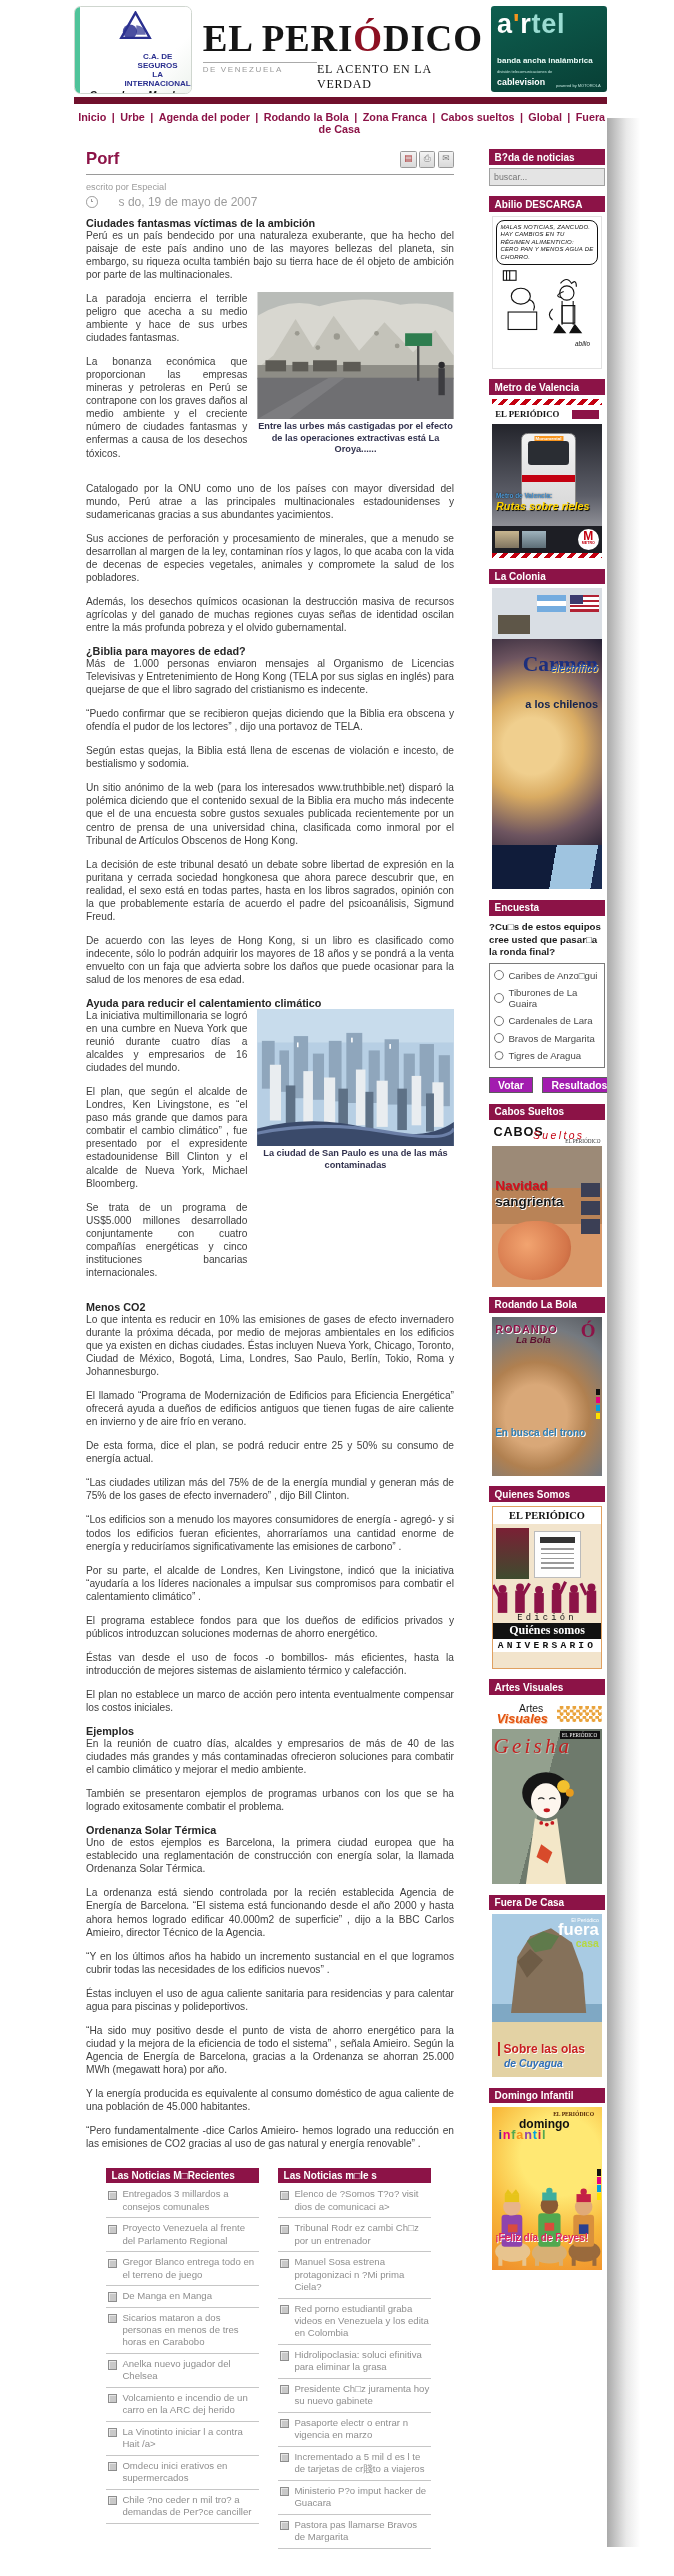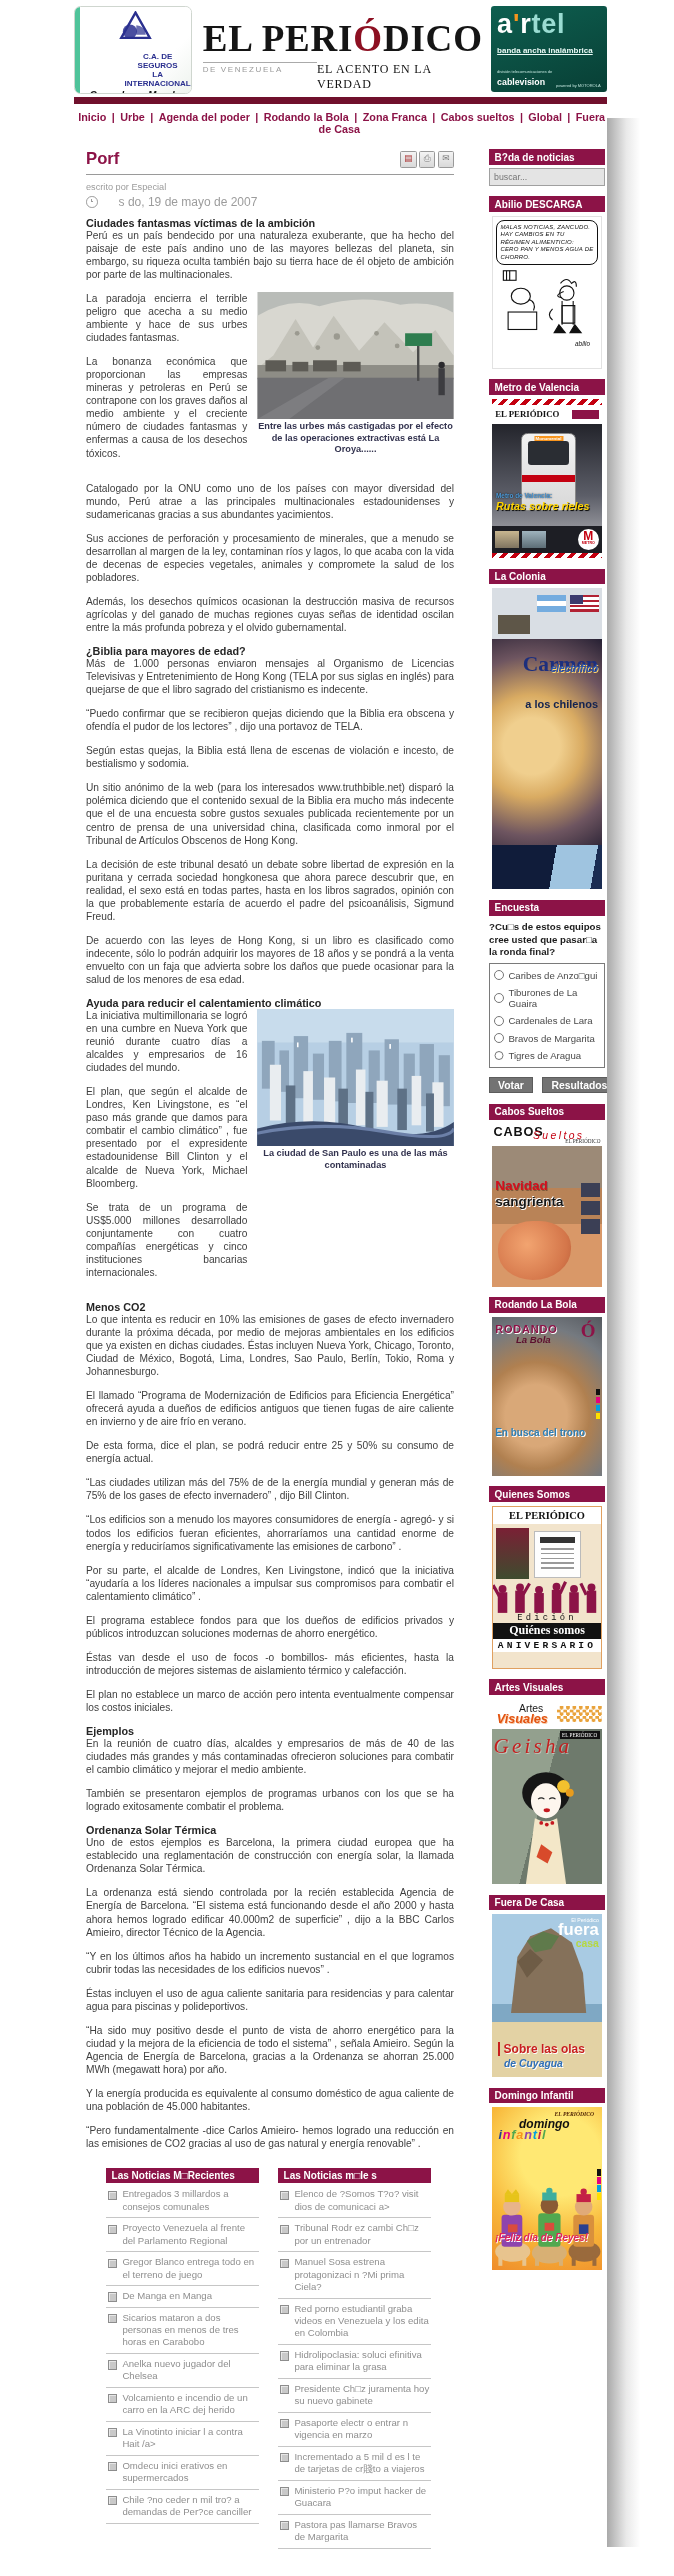--- a/index.html
+++ b/index.html
@@ -21,21 +21,21 @@
     letter-spacing:0.8px;white-space:nowrap;}
   .mast-title .mast-o{color:#8d1022;}
   .mast-subrow{display:flex;justify-content:space-between;align-items:flex-start;margin-top:1.6px;}
   .mast-de{border-top:1.6px solid #aaa;color:#9a9a9a;font-size:8px;letter-spacing:1.6px;padding-top:1.6px;width:119px;}
   .mast-tag{font-family:"Liberation Serif",serif;font-size:12px;color:#111;font-variant:small-caps;letter-spacing:0.8px;}
   .airtel{width:121px;height:86px;background:linear-gradient(160deg,#0e5f50,#083f35);border-radius:3.2px;
     color:#fff;position:relative;overflow:hidden;padding:4.8px 6.4px;box-sizing:border-box;}
   .airtel-brand{font-size:27px;font-weight:bold;line-height:1;letter-spacing:0.8px;}
   .airtel-brand .adot{color:#f7941d;}
   .airtel-brand .atel{color:#9adcd2;}
-  .airtel-line{font-size:8px;font-weight:bold;color:#eafaf6;margin-top:8px;text-decoration:underline;}
+  .airtel-line{font-size:8px;font-weight:bold;color:#eafaf6;margin-top:18px;}
   .airtel-bottom{position:absolute;left:6.4px;right:6.4px;bottom:4.8px;display:flex;justify-content:space-between;align-items:flex-end;}
   .cv-small{font-size:4px;color:#bfe3db;display:block;}
   .cv-brand{font-size:8.8px;font-weight:bold;color:#fff;}
   .mot-small{font-size:4px;color:#bfe3db;display:block;text-align:right;}
   .topbar{height:7.2px;background:#70102c;margin-top:2.4px;}
   
   .nav{text-align:center;padding:7.2px 0 1.6px;font-size:10.8px;font-weight:bold;color:#8c1347;}
   .nav a{color:#8c1347;text-decoration:none;margin:0 2.4px;}
   .nav .nav-sep{color:#8c1347;}
   
@@ -118,21 +118,21 @@
   .car-sub{position:absolute;right:4px;top:24px;color:#2a55b0;font-size:10px;font-weight:bold;font-style:italic;
     text-shadow:0.8px 0.8px 0 #ffd76e;}
   .car-sub2{position:absolute;right:4px;top:59px;color:#12224f;font-size:11px;font-weight:bold;}
   .car-foot{height:45px;background:linear-gradient(100deg,#101c3a 0 55%,#9fc4e0 55% 90%,#1a2c52 90%);}
   
   .poll-q{font-weight:bold;font-size:9.7px;color:#1d1d1d;line-height:1.3;margin:5.6px 0 4px;}
   .poll-box{border:0.8px solid #7a7a7a;background:#fff;padding:2.4px 3.2px;}
   .poll-opt{display:flex;align-items:center;gap:4.8px;font-size:9.6px;color:#4a4a4a;padding:3.2px 0.8px;cursor:pointer;}
   .poll-opt input{margin:0;width:9.6px;height:9.6px;}
   .poll-btns{display:flex;gap:9.6px;margin:9.6px 0 1.6px;}
-  .gbtn{background:#737373;color:#fff;font-weight:bold;font-size:10.4px;border:0.8px solid #5c5c5c;
+  .gbtn{background:#a21caf;color:#fff;font-weight:bold;font-size:10.4px;border:0.8px solid #5c5c5c;
     padding:1.6px 8px;font-family:"Liberation Sans",sans-serif;cursor:pointer;}
   
   .cabos{height:163px;background:#caa184;}
   .cab-mast{height:22px;background:#fff;position:relative;}
   .cab-name{position:absolute;left:1.6px;top:1.6px;font-size:12.7px;font-weight:900;letter-spacing:0.8px;color:#111;}
   .cab-script{position:absolute;left:41px;top:6.4px;color:#c40010;font-style:italic;font-size:10.4px;letter-spacing:2.4px;}
   .cab-ep{position:absolute;right:1.6px;bottom:1.6px;font-family:"Liberation Serif",serif;font-size:5.2px;color:#333;}
   .cab-photo{height:141px;position:relative;
     background:linear-gradient(#9c8a77 0 30%,#b98357 30% 55%,#d99868 55%);}
   .cab-photo:after{content:"";position:absolute;left:6.4px;bottom:6.4px;width:73px;height:59px;border-radius:50% 45% 55% 50%;
@@ -186,21 +186,21 @@
   .fuera{height:163px;background:linear-gradient(#a9cbe3 0 55%,#7fa8c4 55% 66%,#e3d2a4 66%);position:relative;}
   .fue-rock{position:absolute;left:11px;top:11px;width:88px;height:88px;}
   .fue-ep{position:absolute;right:3.2px;top:2.4px;color:#fff;font-size:5.2px;}
   .fue-m1{position:absolute;right:3.2px;top:8px;color:#fff;font-size:16.7px;font-weight:900;line-height:.9;}
   .fue-m2{position:absolute;right:3.2px;top:24px;color:#b6d841;font-size:10.4px;font-weight:900;}
   .fue-t1{position:absolute;left:6.4px;bottom:21px;color:#c81e1e;font-size:12px;font-weight:900;
     text-shadow:0.8px 0.8px 0 #fff;border-left:2.4px solid #c81e1e;padding-left:3.2px;}
   .fue-t2{position:absolute;left:12px;bottom:8px;color:#2f6fb8;font-size:10.4px;font-weight:bold;font-style:italic;
     text-shadow:0.8px 0.8px 0 #fff;}
   
-  .domingo{height:163px;background:radial-gradient(circle at 62% 30%,#ffe873 0 30%,#f8b83a 60%,#ef8c2a);position:relative;font-style:italic;}
+  .domingo{height:163px;background:radial-gradient(circle at 62% 30%,#ffe873 0 30%,#f8b83a 60%,#ef8c2a);position:relative;}
   .dom-ep{position:absolute;right:8px;top:4px;font-family:"Liberation Serif",serif;font-size:5.6px;font-weight:bold;color:#4a1d00;}
   .dom-t1{position:absolute;left:27px;top:9.6px;font-size:12px;font-weight:900;color:#111;}
   .dom-t2{position:absolute;left:6.4px;top:21px;font-size:12.7px;font-weight:900;letter-spacing:0.8px;}
   .domingo svg{position:absolute;left:0;bottom:4.8px;}
   .dom-cap{position:absolute;left:3.2px;bottom:27px;color:#e0245c;font-size:10px;font-weight:900;
     text-shadow:0.8px 0.8px 0 #fff;white-space:nowrap;}
   .dcal{position:absolute;right:0.8px;top:62px;display:flex;flex-direction:column;gap:1.6px;}
   .dcal span{width:4px;height:6.4px;display:block;}
 </style>
 </head>

